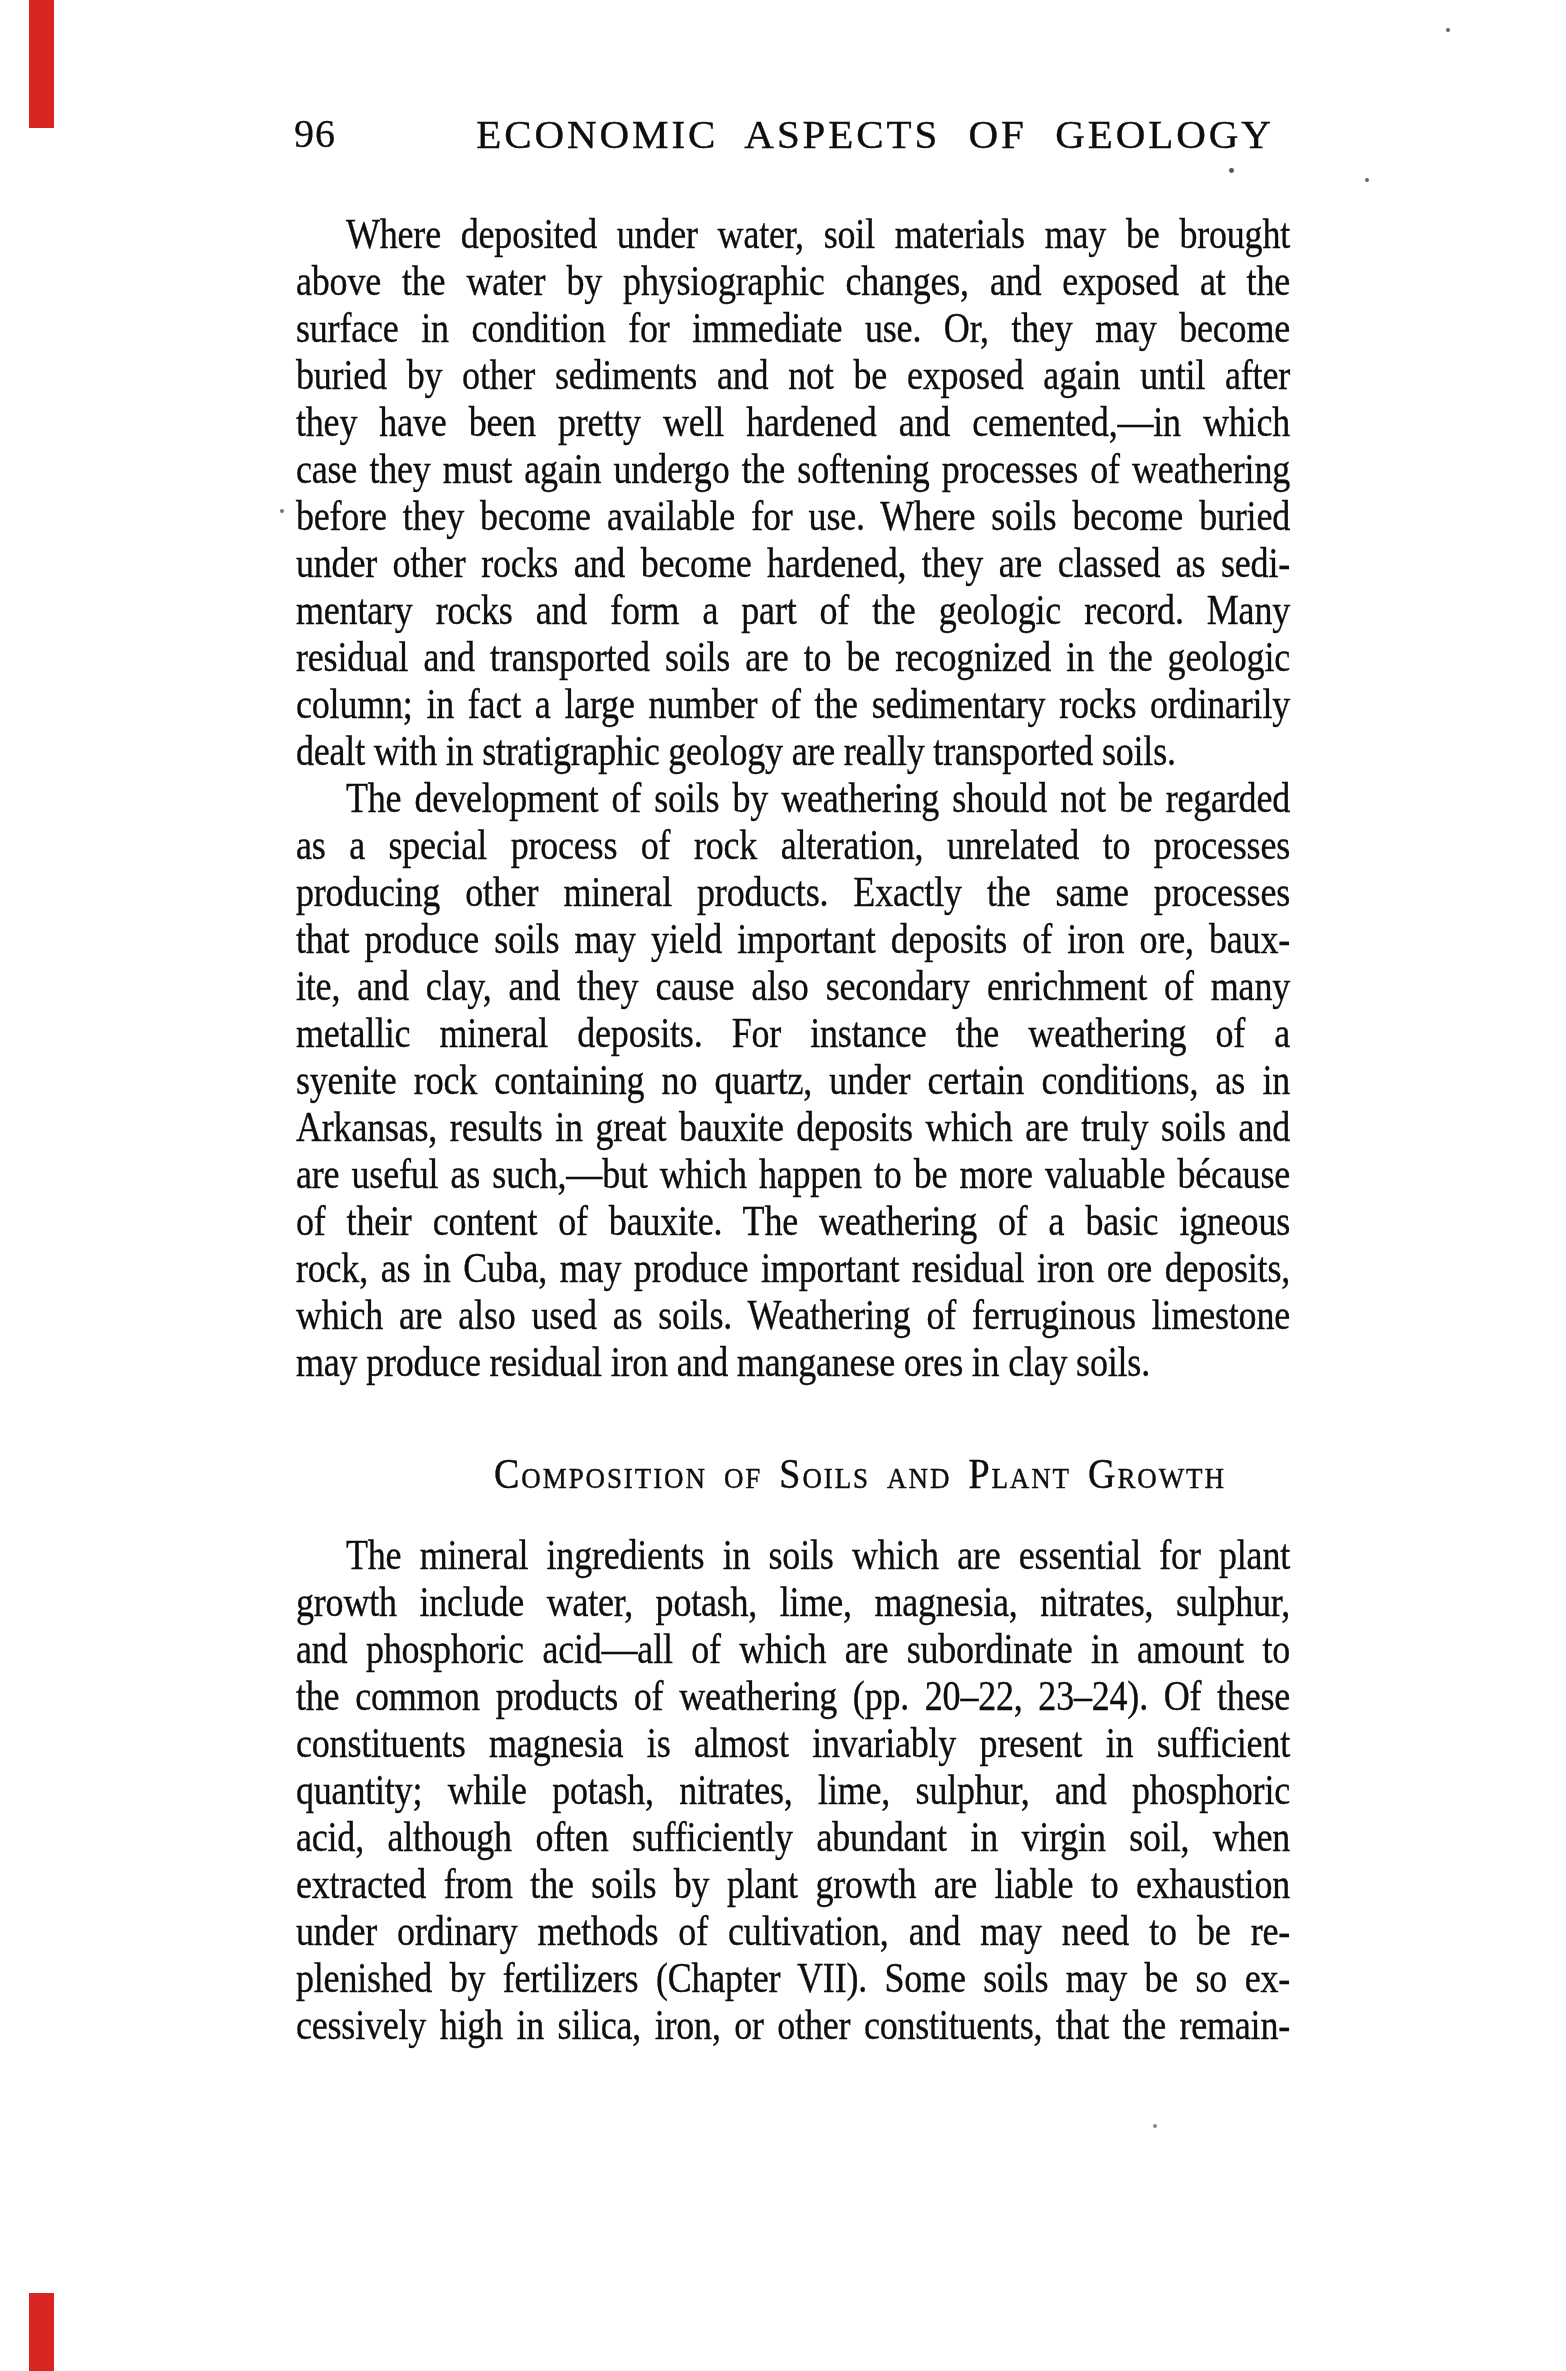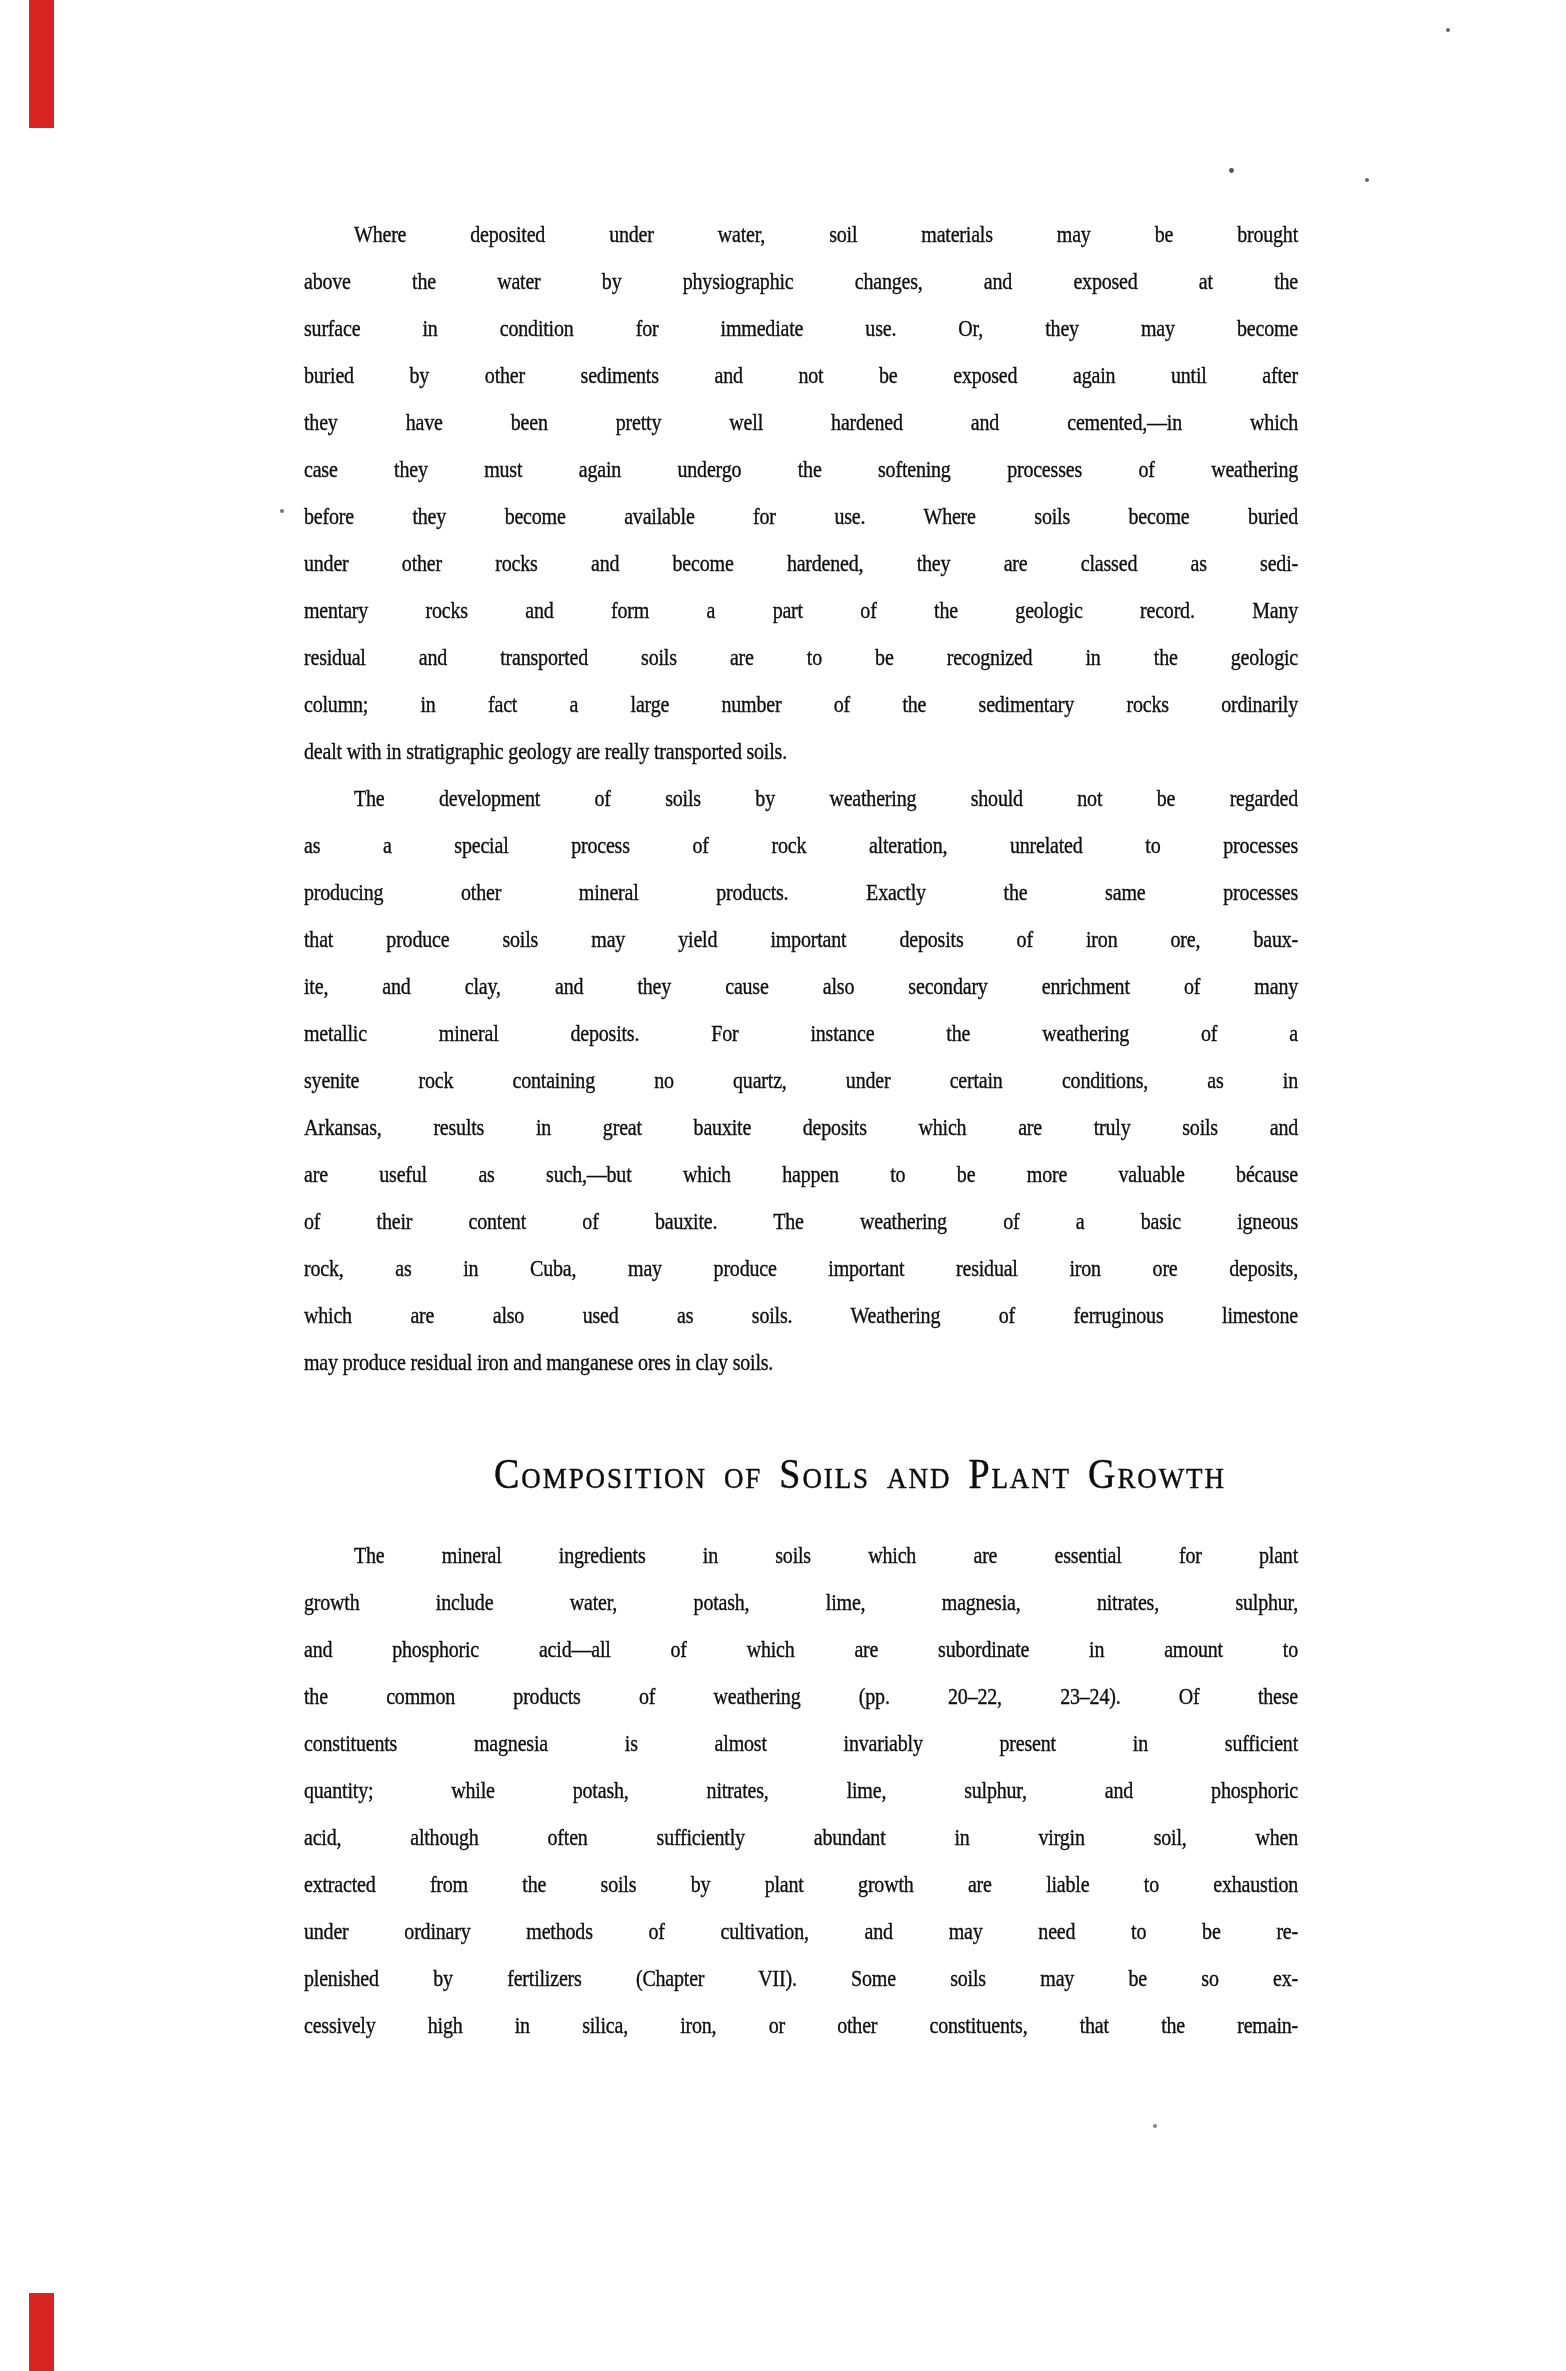--- a/index.html
+++ b/index.html
@@ -35,23 +35,23 @@
     position: absolute; left: 445px; width: 860px; top: 0;
     text-align: center;
     font-size: 41px; line-height: 46px;
     letter-spacing: 2.9px; word-spacing: 15.3px;
     -webkit-text-stroke: 0.4px #0e0e0e;
   }
 
   
   .textblock {
     position: absolute;
-    left: 304px;
+    left: 296px;
     width: 994px;
-    font-size: 20px;
+    font-size: 36px;
     letter-spacing: -0.2px;
     -webkit-text-stroke: 0.3px #0e0e0e;
   }
   .block-1 { top: 211px; }
   .block-2 { top: 1532px; }
 
   .line {
     height: 47px;
     line-height: 47px;
     text-align: justify;
@@ -95,20 +95,24 @@
   .speck.s5 { left: 1153px; top: 2124px; width: 3.8px; height: 3.8px; background:#888; }
 </style>
 </head>
 <body>
 
 <div class="page">
 
   <div class="edge-mark top"></div>
   <div class="edge-mark bottom"></div>
 
+  <div class="header-row">
+    <div class="page-number">96</div>
+    <div class="running-title">ECONOMIC ASPECTS OF GEOLOGY</div>
+  </div>
 
   <div class="textblock block-1">
 
     <div class="line indent">Where deposited under water, soil materials may be brought</div>
     <div class="line">above the water by physiographic changes, and exposed at the</div>
     <div class="line">surface in condition for immediate use. Or, they may become</div>
     <div class="line">buried by other sediments and not be exposed again until after</div>
     <div class="line">they have been pretty well hardened and cemented,—in which</div>
     <div class="line">case they must again undergo the softening processes of weathering</div>
     <div class="line">before they become available for use. Where soils become buried</div>

